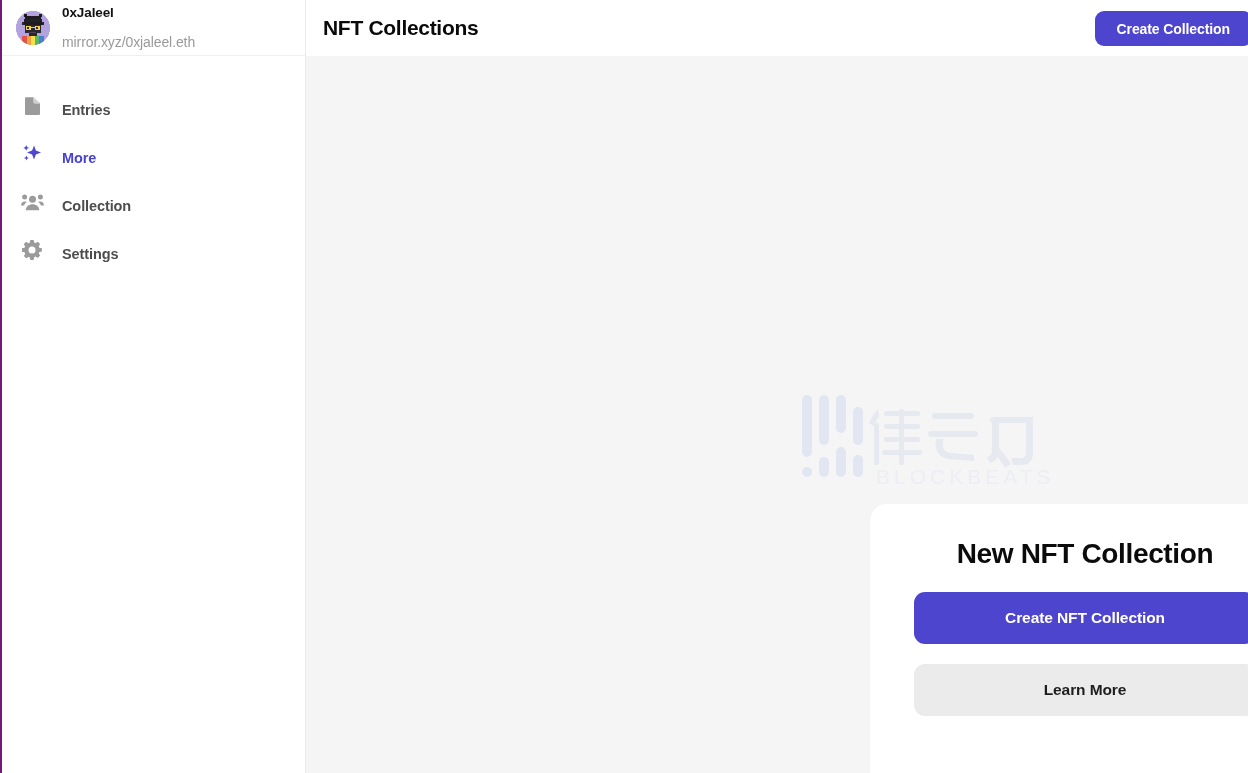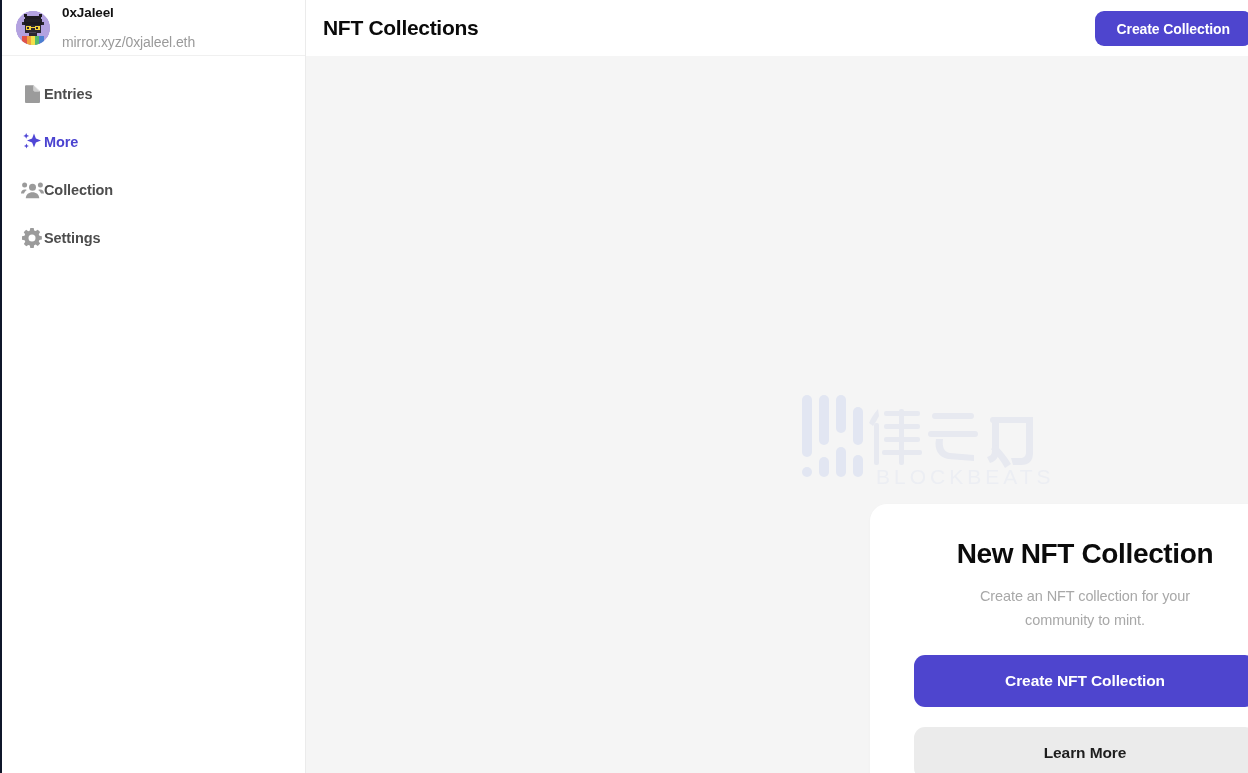--- a/index.html
+++ b/index.html
@@ -16,21 +16,21 @@
     color: #111111;
     -webkit-font-smoothing: antialiased;
   }
 
   .app {
     position: relative;
     width: 1248px;
     height: 773px;
     display: flex;
     background: #d946ef;
-    border-left: 2px solid #0f172a;
+    border-left: 2px solid #701a75;
   }
 
   
   .sidebar {
     width: 304px;
     flex: 0 0 304px;
     height: 773px;
     background: #ffffff;
     border-right: 1px solid #ebebeb;
     display: flex;
@@ -81,22 +81,23 @@
 
   .nav {
     padding-top: 14px;
     display: flex;
     flex-direction: column;
   }
 
   .nav-item {
     height: 48px;
     display: flex;
-    align-items: center;
+    align-items: flex-end;
     padding-left: 18px;
+    gap: 18px;
     cursor: pointer;
     user-select: none;
   }
 
   .nav-icon {
     width: 24px;
     height: 24px;
     flex: 0 0 24px;
     display: flex;
     align-items: center;
@@ -384,20 +385,19 @@
             <path d="M196 52c6 6 11 12 15 19l-6 4c-4-7-8-13-14-19z"></path>
           </g>
           <g fill="#eceef3">
             <text x="76" y="91" font-family="'Liberation Sans', sans-serif" font-size="21" font-weight="400" letter-spacing="4">BLOCKBEATS</text>
           </g>
         </svg>
       </div>
 
       <div class="nft-card">
         <div class="card-title">New NFT Collection</div>
-        <div class="card-subtitle">Create an NFT collection for your community to mint.</div>
         <button class="card-btn primary">Create NFT Collection</button>
         <button class="card-btn secondary">Learn More</button>
       </div>
 
     </div>
   </section>
 </div>
 
 </body></html>

